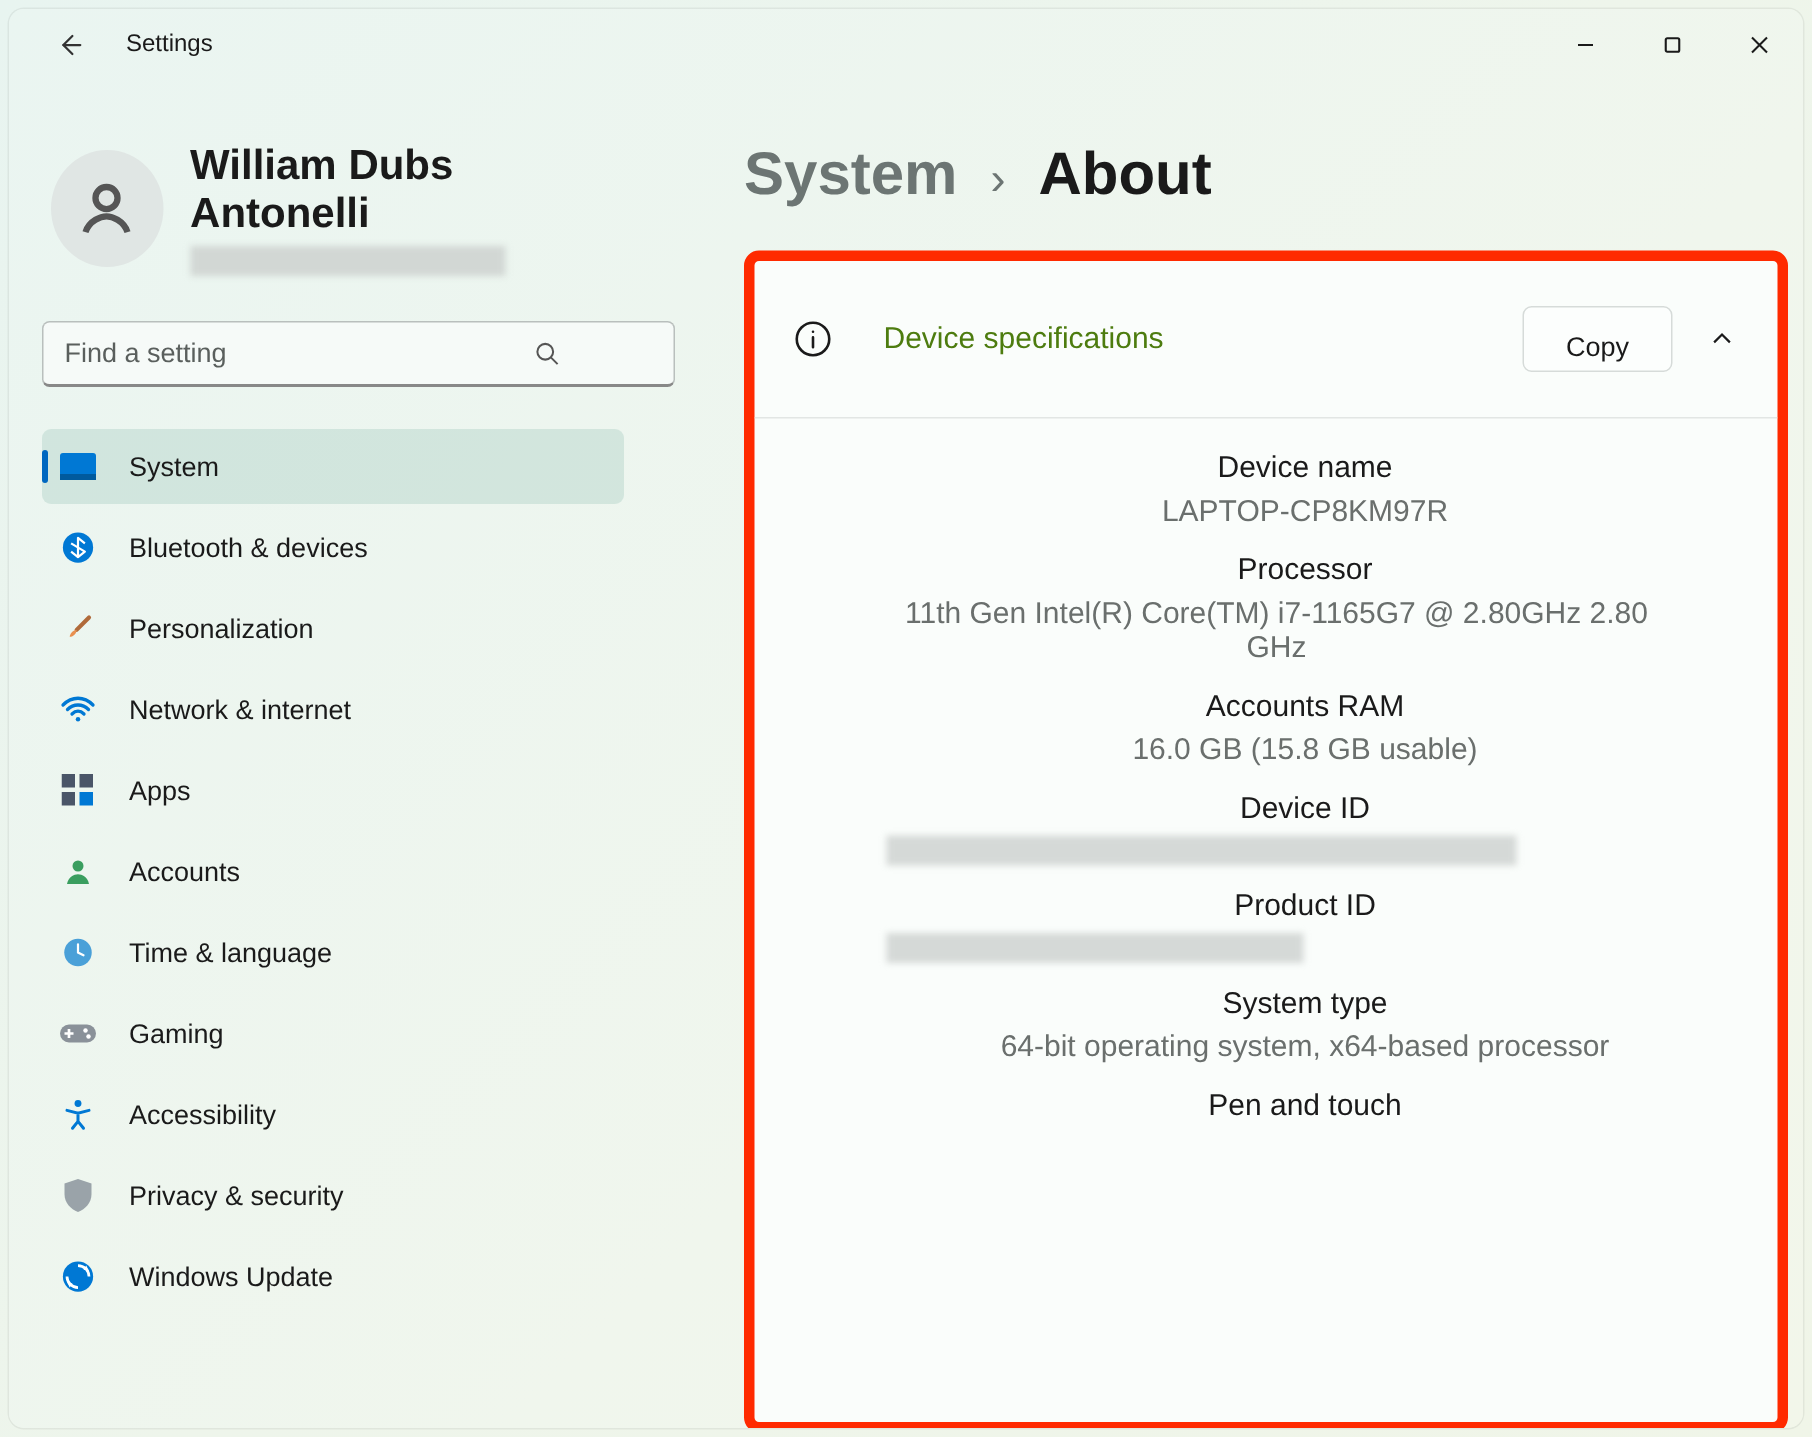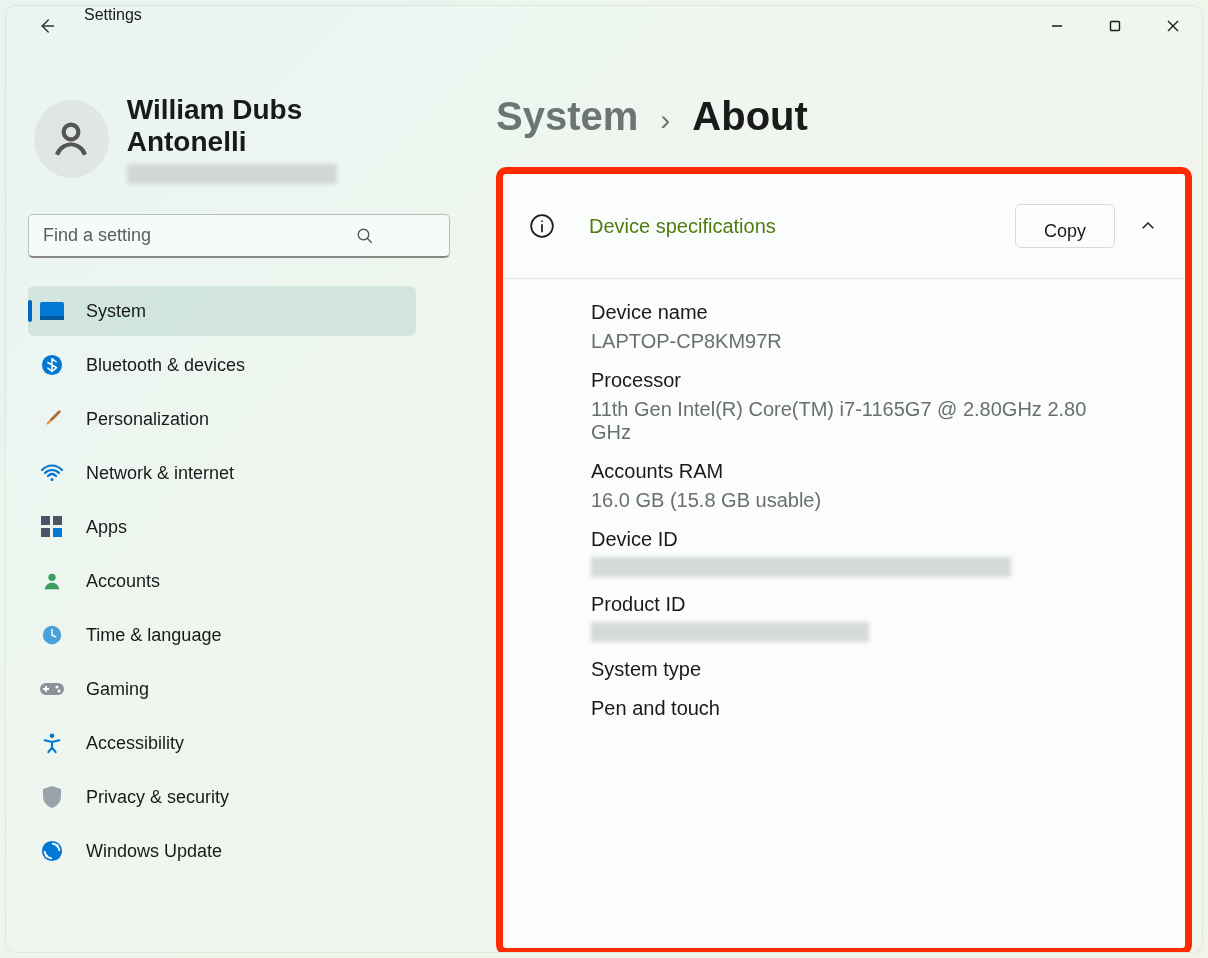--- a/index.html
+++ b/index.html
@@ -14,20 +14,21 @@
     top: 6px; left: 6px; right: 6px; bottom: 6px;
     border-radius: 10px;
     background: linear-gradient(135deg, #eaf5f1 0%, #f0f6ed 60%, #f2f6ea 100%);
     box-shadow: 0 0 0 1px rgba(0,0,0,0.06);
     overflow: hidden;
   }
   
   .titlebar {
     height: 48px;
     display: flex;
+    align-items: center;
     padding-left: 20px;
   }
   .back-btn {
     width: 40px; height: 40px;
     display: flex; align-items: center; justify-content: center;
     border-radius: 6px;
     cursor: pointer;
   }
   .back-btn svg { width: 18px; height: 18px; stroke: #333; }
   .title-text { font-size: 16px; margin-left: 18px; color: #1a1a1a; }
@@ -180,21 +181,21 @@
     margin-right: 24px;
   }
   .chevron-up {
     width: 18px; height: 18px;
     stroke: #1a1a1a; fill: none; stroke-width: 2;
     cursor: pointer;
   }
   .spec-list {
     padding: 22px 36px 10px 88px;
   }
-  .spec-item { margin-bottom: 16px; }
+  .spec-item { margin-bottom: 16px; text-align: center; }
   .spec-label { font-size: 20px; color: #1a1a1a; margin-bottom: 6px; }
   .spec-value { font-size: 20px; color: #6a6f6d; }
   .redacted {
     height: 20px;
     background: #d5d9d7;
     filter: blur(2px);
     margin-top: 6px;
   }
   .redacted.w1 { width: 420px; }
   .redacted.w2 { width: 278px; }
@@ -410,20 +411,21 @@
           <div class="spec-item">
             <div class="spec-label">Device ID</div>
             <div class="redacted w1"></div>
           </div>
           <div class="spec-item">
             <div class="spec-label">Product ID</div>
             <div class="redacted w2"></div>
           </div>
           <div class="spec-item">
             <div class="spec-label">System type</div>
+            <div class="spec-value">64-bit operating system, x64-based processor</div>
           </div>
           <div class="spec-item">
             <div class="spec-label">Pen and touch</div>
           </div>
         </div>
 
       </div>
     </div>
 
   </div>

